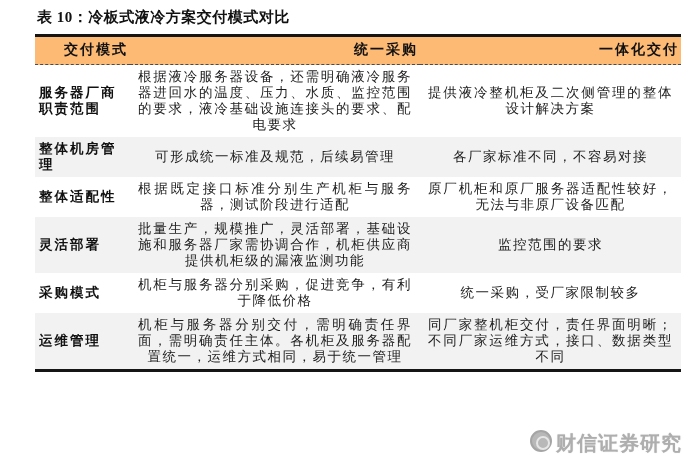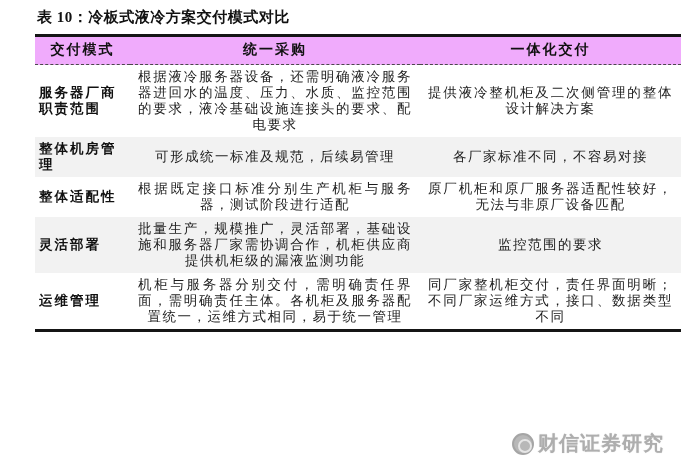--- a/index.html
+++ b/index.html
@@ -36,25 +36,25 @@
     table-layout: fixed;
     border-top: 3px solid #151515;
     border-bottom: 3px solid #151515;
     font-size: 13.5px;
     color: #1c1c1c;
   }
   col.c1 { width: 95px; }
   col.c2 { width: 290px; }
   col.c3 { width: 261px; }
   thead th {
-    background: #f0abfc;
+    background: #fdba74;
     font-weight: bold;
     font-size: 14px;
     color: #111111;
-    text-align: center;
+    text-align: right;
     padding: 4px 2px 5px 2px;
     letter-spacing: 2px;
     border-bottom: 1.5px dashed #4a4a4a;
   }
   tbody td {
     padding: 4px 8px;
     line-height: 16px;
     letter-spacing: 1.5px;
     vertical-align: middle;
   }
@@ -66,24 +66,23 @@
     padding: 4px 4px;
   }
   tbody td.txt {
     text-align: justify;
     text-align-last: center;
   }
   tbody tr:nth-child(even) { background: #f2f2f2; }
   tbody tr:nth-child(odd)  { background: #ffffff; }
   .watermark {
     position: absolute;
-    right: 20px;
+    right: 2px;
     top: 430px;
     display: flex;
-    align-items: center;
     opacity: 0.62;
     pointer-events: none;
   }
   .wm-logo {
     width: 22px;
     height: 22px;
     border-radius: 50%;
     background: #8d8d8d;
     border: 2px solid #6f6f6f;
     box-sizing: border-box;
@@ -143,20 +142,25 @@
           <td class="lbl">整体适配性</td>
           <td class="txt">根据既定接口标准分别生产机柜与服务器，测试阶段进行适配</td>
           <td class="txt">原厂机柜和原厂服务器适配性较好，无法与非原厂设备匹配</td>
         </tr>
         <tr>
           <td class="lbl">灵活部署</td>
           <td class="txt">批量生产，规模推广，灵活部署，基础设施和服务器厂家需协调合作，机柜供应商提供机柜级的漏液监测功能</td>
           <td class="txt">监控范围的要求</td>
         </tr>
         <tr>
+          <td class="lbl">采购模式</td>
+          <td class="txt">机柜与服务器分别采购，促进竞争，有利于降低价格</td>
+          <td class="txt">统一采购，受厂家限制较多</td>
+        </tr>
+        <tr>
           <td class="lbl">运维管理</td>
           <td class="txt">机柜与服务器分别交付，需明确责任界面，需明确责任主体。各机柜及服务器配置统一，运维方式相同，易于统一管理</td>
           <td class="txt">同厂家整机柜交付，责任界面明晰；不同厂家运维方式，接口、数据类型不同</td>
         </tr>
       </tbody>
     </table>
   </div>
 
   <div class="watermark">
     <span class="wm-logo"></span>

